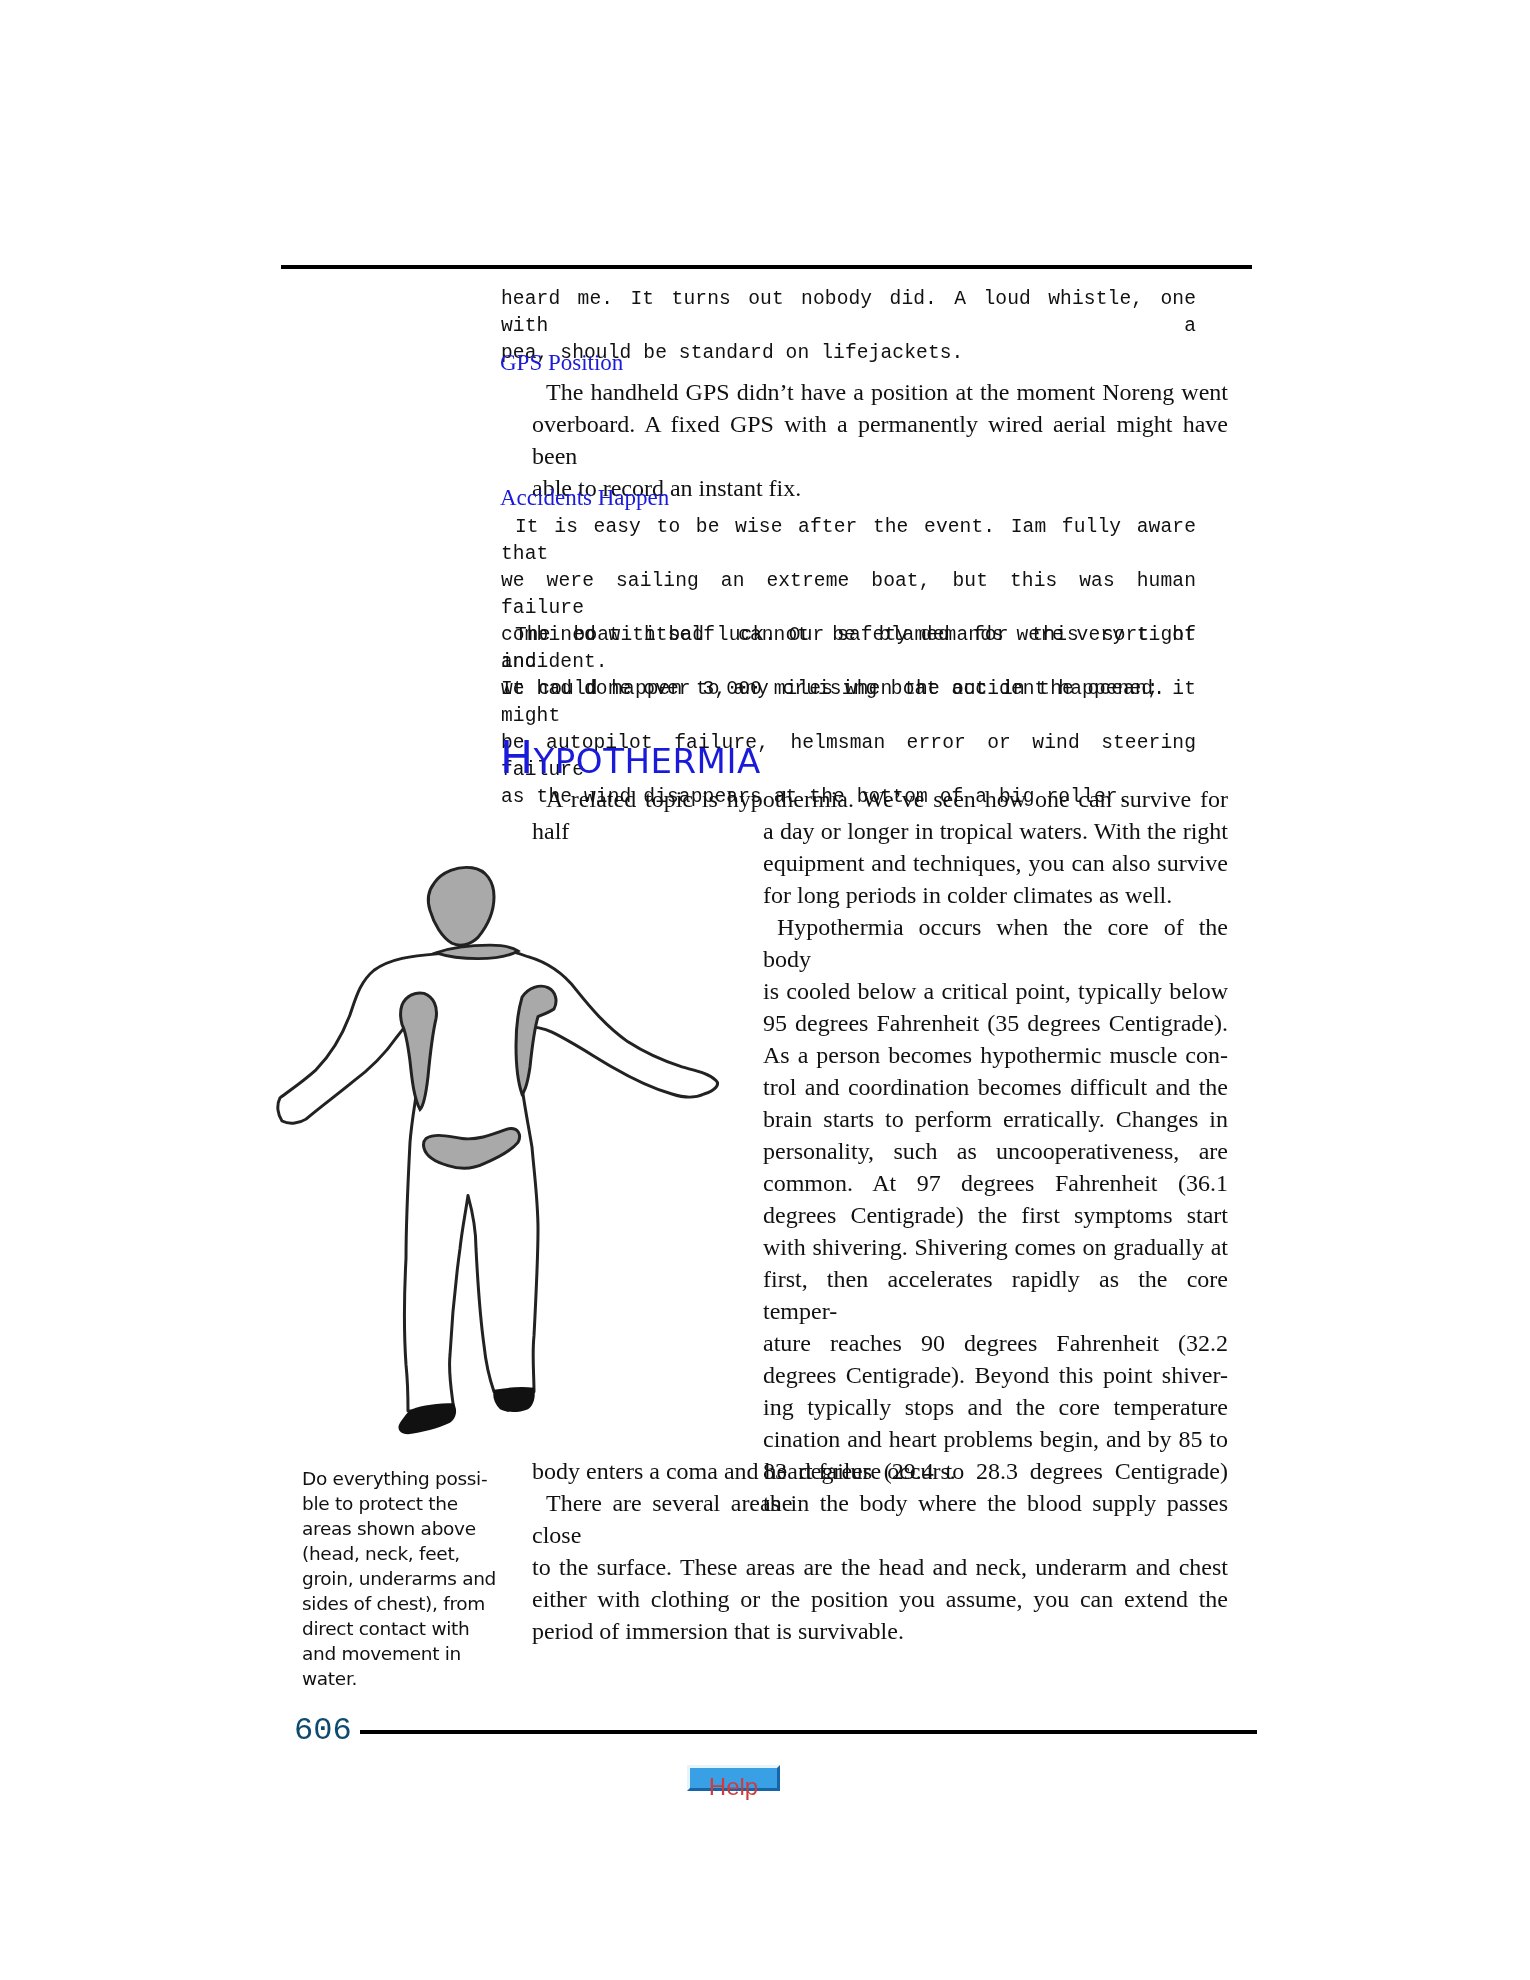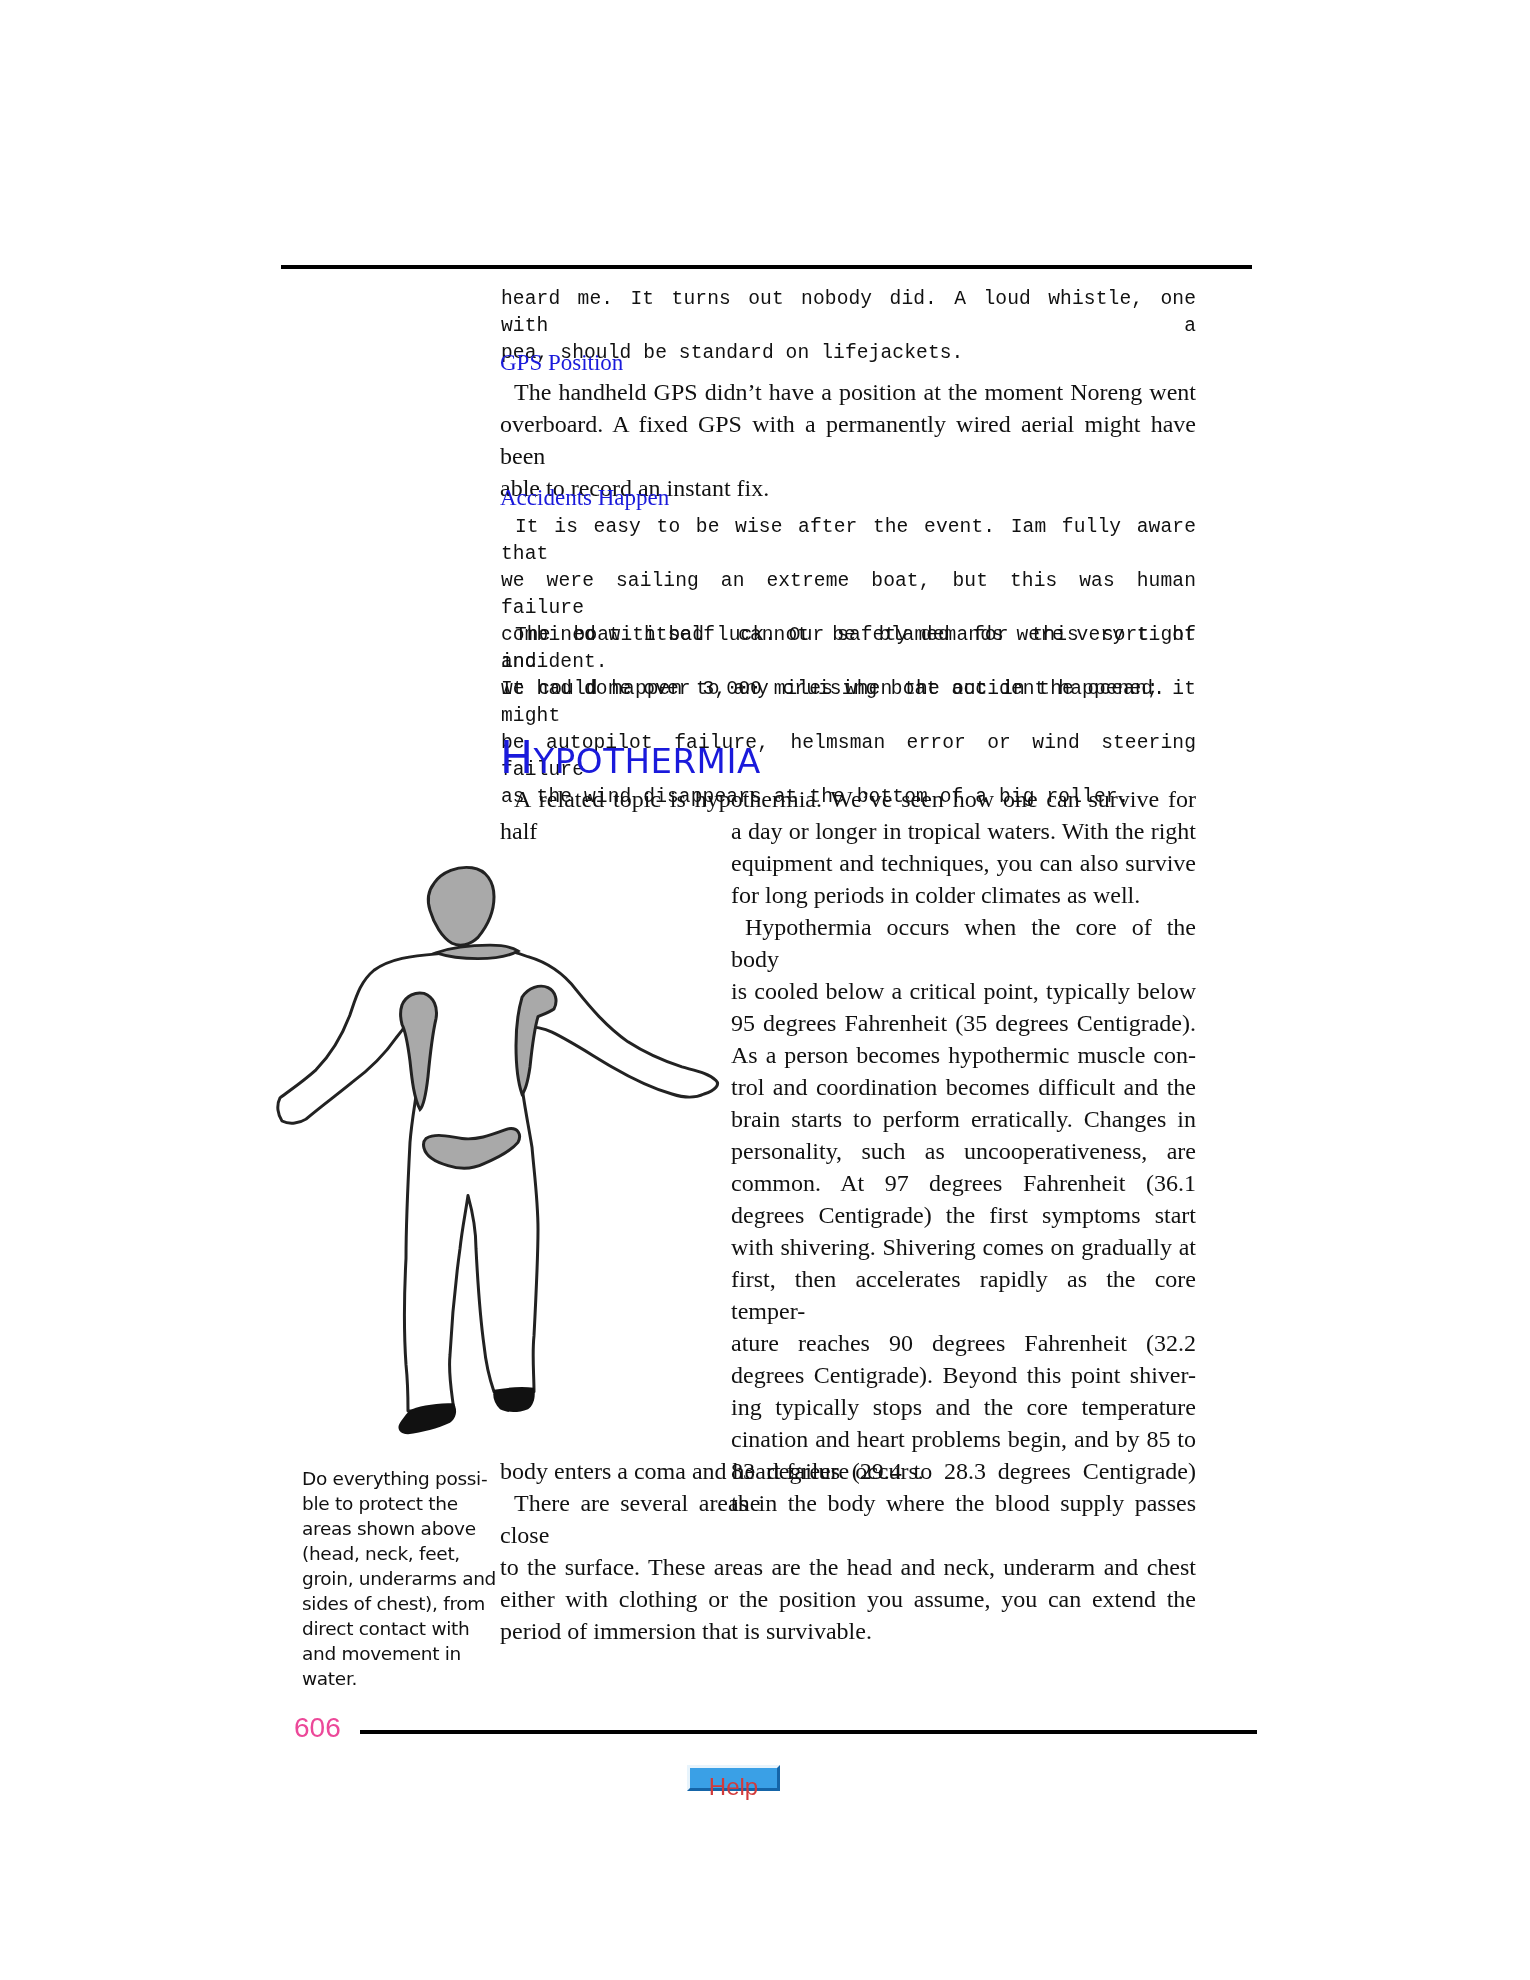--- a/index.html
+++ b/index.html
@@ -9,40 +9,41 @@
   .mono {
     font-family: "Liberation Mono", "DejaVu Sans Mono", monospace;
     font-size: 19.6px; line-height: 27px; color: #111;
     text-align: justify; text-align-last: left;
     letter-spacing: 0.1px;
   }
   .serif {
     font-family: "Liberation Serif", "DejaVu Serif", serif;
     font-size: 24px; line-height: 32px; color: #111;
     text-align: justify;
+    margin-left: 32px;
   }
   .subhead {
     font-family: "Liberation Serif", "DejaVu Serif", serif;
     font-size: 23px; line-height: 32px; color: #1a1adb;
   }
   .bighead {
     font-family: "DejaVu Sans", "Liberation Sans", sans-serif;
     font-size: 38px; line-height: 44px; color: #1a1adb;
     letter-spacing: 0.5px;
   }
   .bighead .cap { font-size: 44px; }
   .bighead .sc { font-size: 34px; }
   .caption {
     font-family: "DejaVu Sans", "Liberation Sans", sans-serif;
     font-size: 18.5px; line-height: 25px; color: #111;
     letter-spacing: -0.3px;
   }
   .pageno {
-    font-family: Liberation Sans, sans-serif;
-    font-size: 28px; color: #ec4899;
+    font-family: Liberation Mono, monospace;
+    font-size: 32px; color: #0c4a6e;
   }
   .indent { text-indent: 14px; }
   .line { display: block; white-space: nowrap; margin-left: 17px; }
   .jline { display: block; text-align: justify; text-align-last: justify; white-space: normal; }
   .lastline { display: block; text-align: left; }
   .help-btn {
     position: absolute; left: 687px; top: 1765px; width: 93px; height: 26px;
     background: #3aa0e6;
     border-top: 3px solid #e8f4fc; border-left: 3px solid #e8f4fc;
     border-right: 3px solid #1565a8; border-bottom: 3px solid #1565a8;

